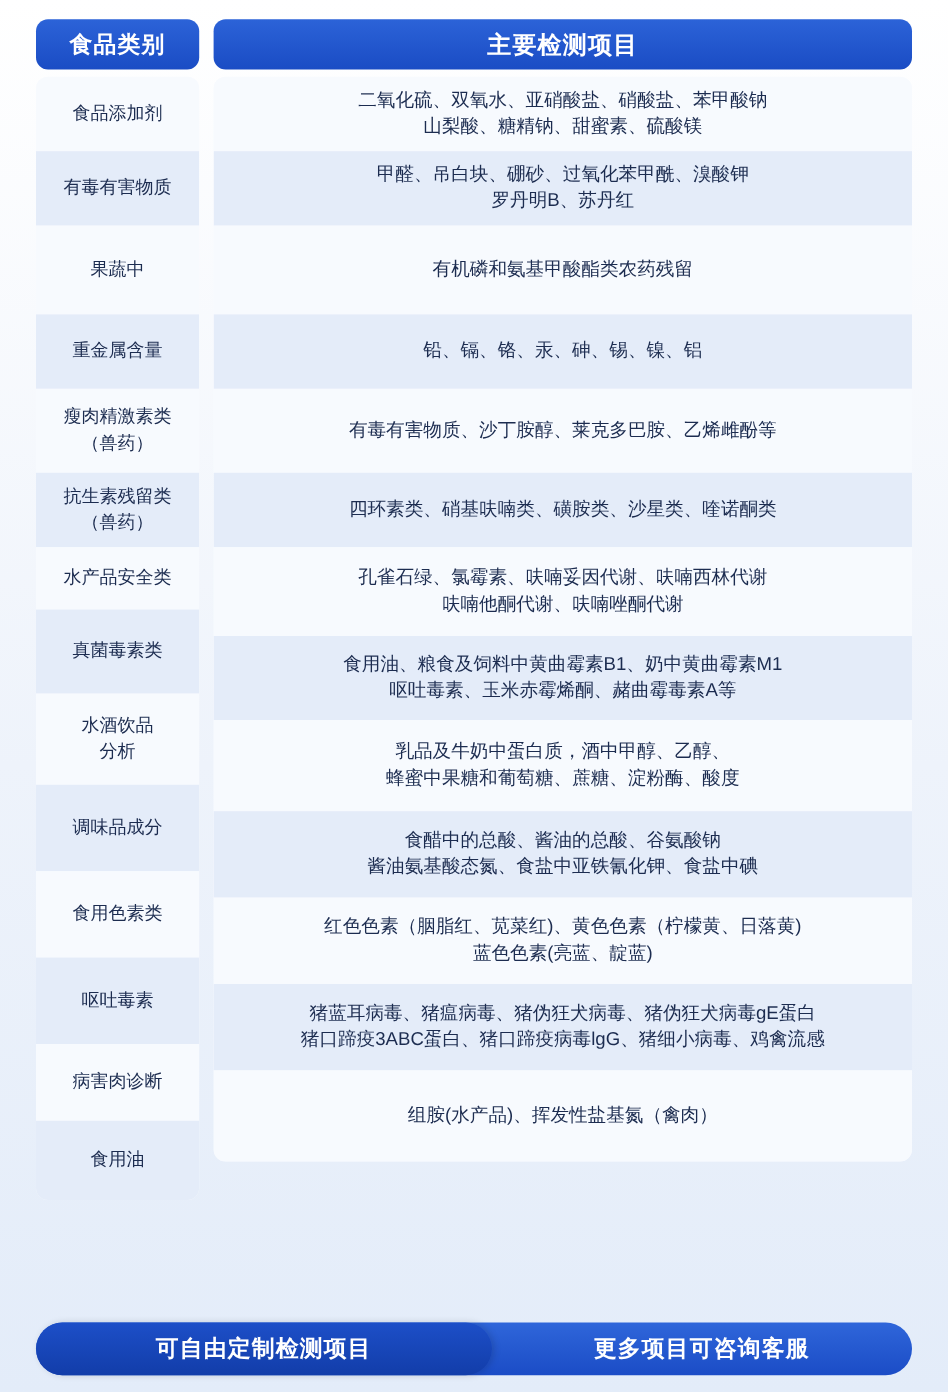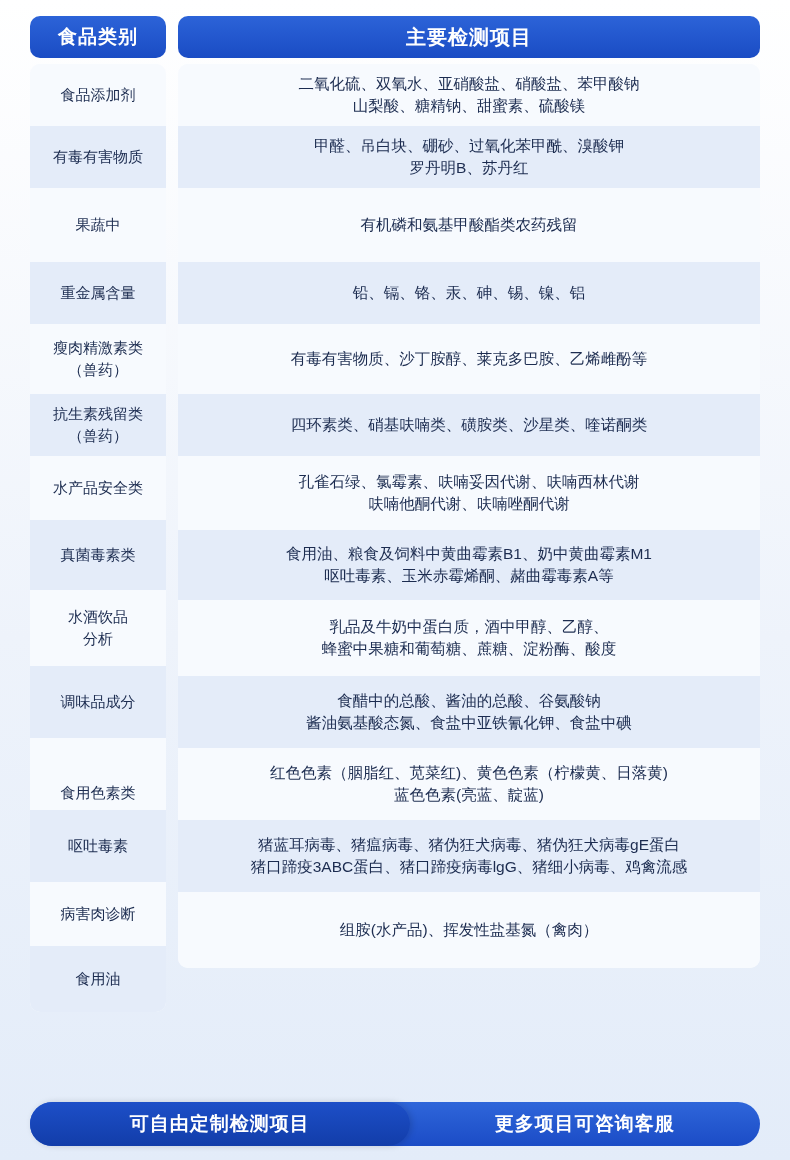--- a/index.html
+++ b/index.html
@@ -117,34 +117,34 @@
             <span class="lines">重金属含量</span>
           </div>
           <div class="cell plain" style="height: 70px;">
             <span class="lines">瘦肉精激素类
 （兽药）</span>
           </div>
           <div class="cell alt" style="height: 62px;">
             <span class="lines">抗生素残留类
 （兽药）</span>
           </div>
-          <div class="cell plain" style="height: 64px;">
+          <div class="cell plain" style="height: 52px;">
             <span class="lines">水产品安全类</span>
           </div>
           <div class="cell alt" style="height: 70px;">
             <span class="lines">真菌毒素类</span>
           </div>
           <div class="cell plain" style="height: 76px;">
             <span class="lines">水酒饮品
 分析</span>
           </div>
           <div class="cell alt" style="height: 72px;">
             <span class="lines">调味品成分</span>
           </div>
-          <div class="cell plain" style="height: 72px; align-items: flex-end;">
+          <div class="cell plain" style="height: 72px;">
             <span class="lines">食用色素类</span>
           </div>
           <div class="cell alt" style="height: 72px;">
             <span class="lines">呕吐毒素</span>
           </div>
           <div class="cell plain" style="height: 64px;">
             <span class="lines">病害肉诊断</span>
           </div>
           <div class="cell alt" style="height: 66px;">
             <span class="lines">食用油</span>

